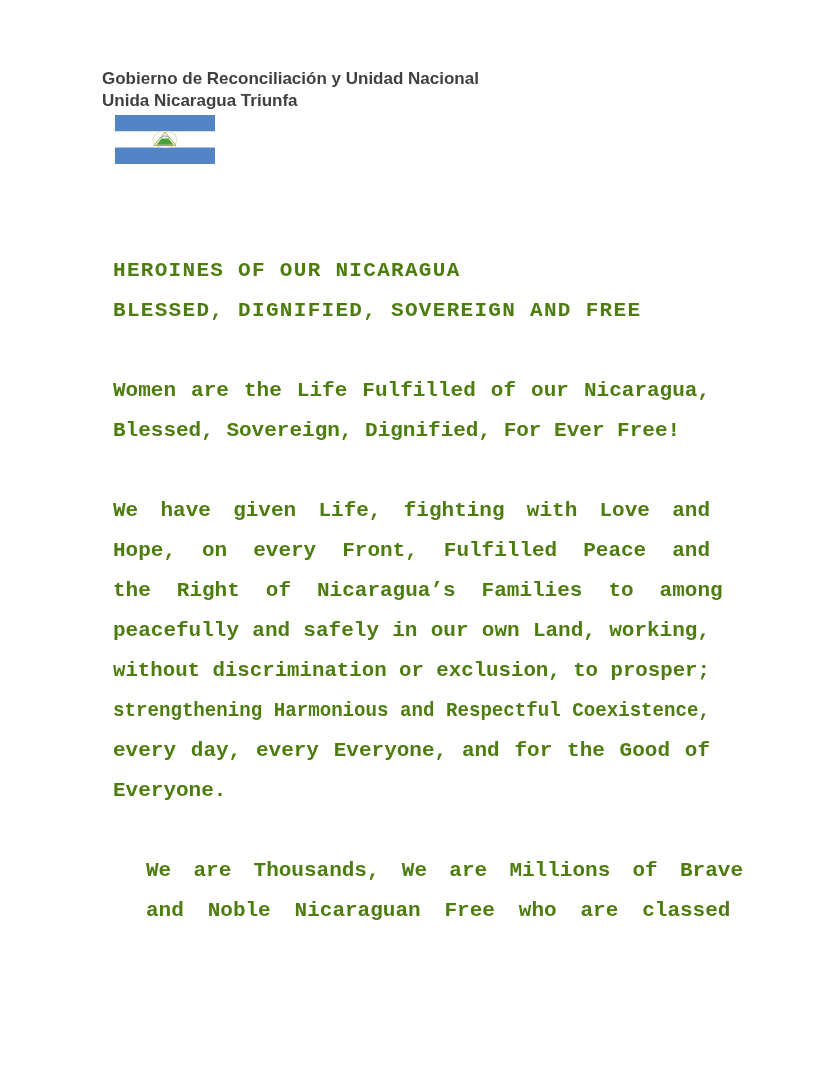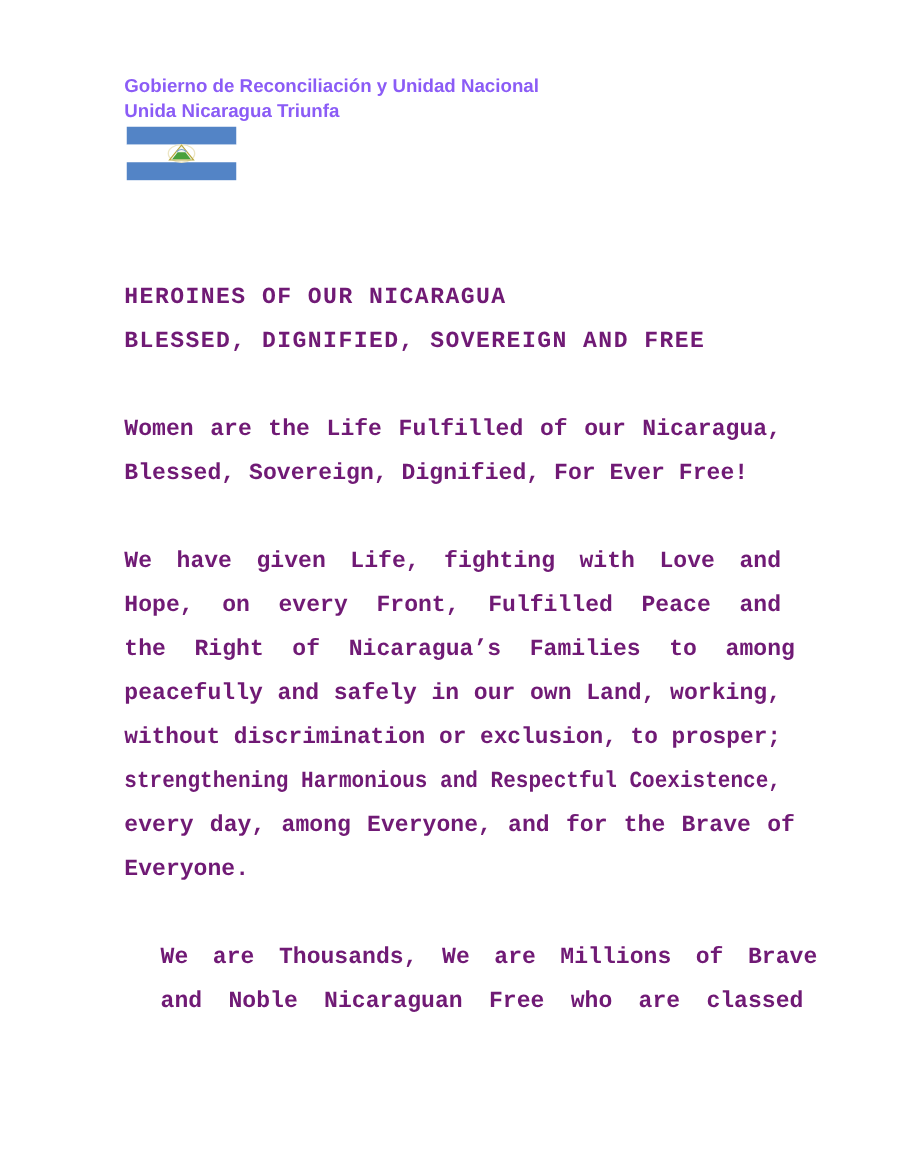--- a/index.html
+++ b/index.html
@@ -6,23 +6,23 @@
   .page {
     position: relative;
     width: 825px;
     height: 1068px;
     background: #ffffff;
     overflow: hidden;
     font-family: "Liberation Sans", sans-serif;
   }
   .letterhead {
     position: absolute;
-    left: 113px;
+    left: 102px;
     top: 68px;
-    color: #8b5cf6;
+    color: #404040;
   }
   .hline {
     font-family: "Liberation Sans", sans-serif;
     font-weight: 700;
     font-size: 17px;
     line-height: 22px;
     white-space: pre;
   }
   .flag {
     position: absolute;
@@ -30,21 +30,21 @@
     top: 115px;
     width: 100px;
     height: 49px;
   }
   .flag svg { display: block; }
   .doc-body {
     position: absolute;
     left: 113px;
     top: 251px;
     width: 597px;
-    color: #701a75;
+    color: #4d7c0f;
     font-family: "Liberation Mono", "DejaVu Sans Mono", monospace;
     font-weight: 700;
     font-size: 21px;
   }
   .para { margin: 0 0 40px 0; }
   .para:last-child { margin-bottom: 0; margin-left: 33px; }
   .line {
     height: 40px;
     line-height: 40px;
     white-space: pre;
@@ -89,21 +89,21 @@
       <div class="line">Blessed, Sovereign, Dignified, For Ever Free!</div>
     </div>
 
     <div class="para">
       <div class="line j"><span style="word-spacing: 9.67188px;">We have given Life, fighting with Love and</span></div>
       <div class="line j"><span style="word-spacing: 13.3854px;">Hope, on every Front, Fulfilled Peace and</span></div>
       <div class="line j"><span style="word-spacing: 13.3854px;">the Right of Nicaragua’s Families to among</span></div>
       <div class="line j"><span style="word-spacing: 0.671875px;">peacefully and safely in our own Land, working,</span></div>
       <div class="line j"><span style="display: inline-block; transform-origin: 0px 50%; transform: scaleX(0.98693);">without discrimination or exclusion, to prosper;</span></div>
       <div class="line j"><span style="display: inline-block; transform-origin: 0px 50%; transform: scaleX(0.911016);">strengthening Harmonious and Respectful Coexistence,</span></div>
-      <div class="line j"><span style="word-spacing: 2.16211px;">every day, among Everyone, and for the Brave of</span></div>
+      <div class="line j"><span style="word-spacing: 2.16211px;">every day, every Everyone, and for the Good of</span></div>
       <div class="line">Everyone.</div>
     </div>
 
     <div class="para">
       <div class="line j"><span style="word-spacing: 9.67188px;">We are Thousands, We are Millions of Brave</span></div>
       <div class="line j"><span style="word-spacing: 11.2839px;">and Noble Nicaraguan Free who are classed</span></div>
     </div>
 
   </main>
 </div>

